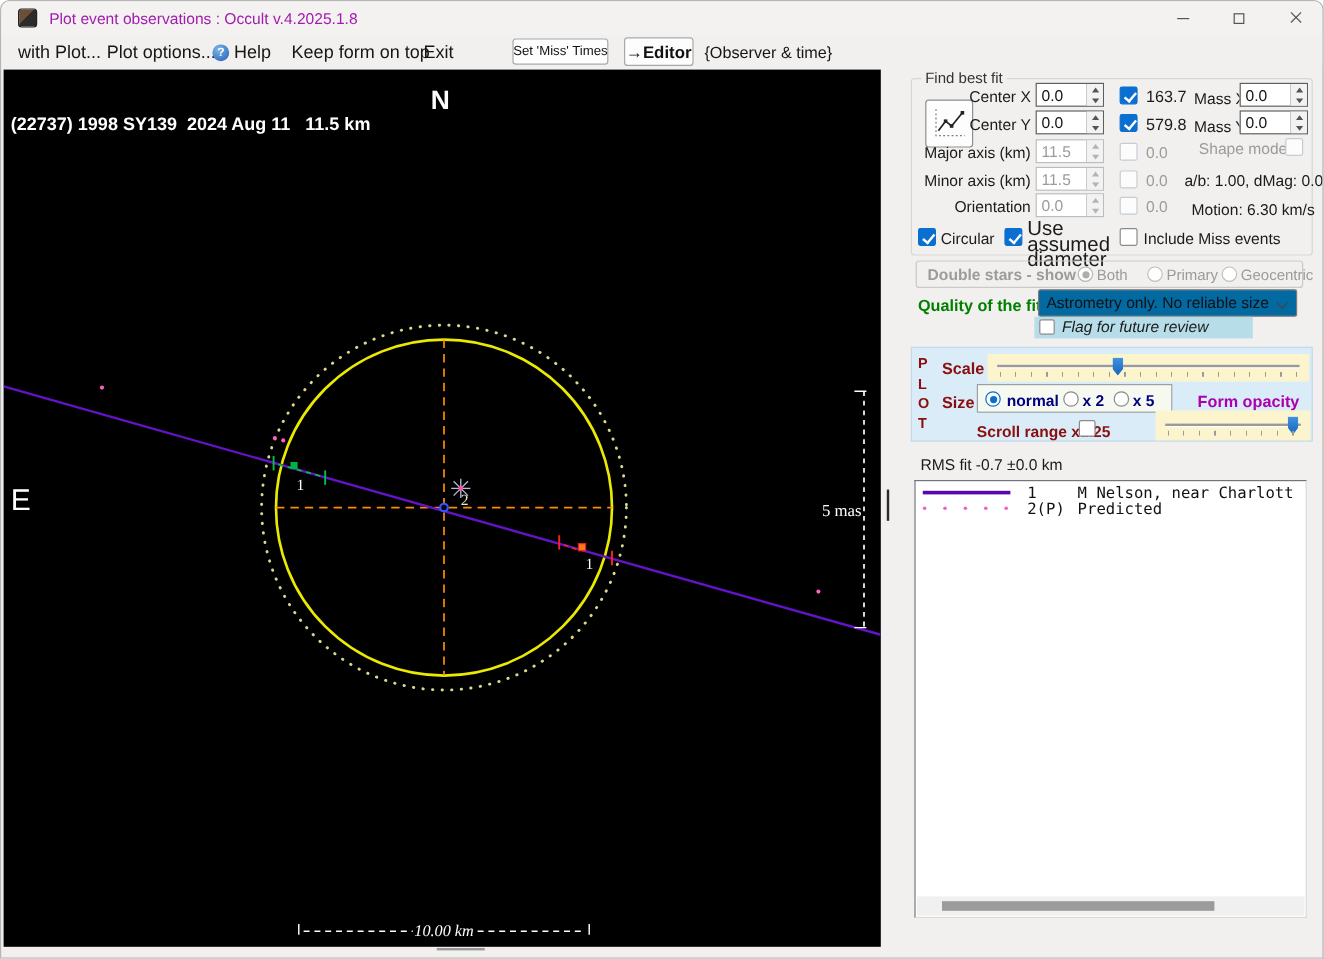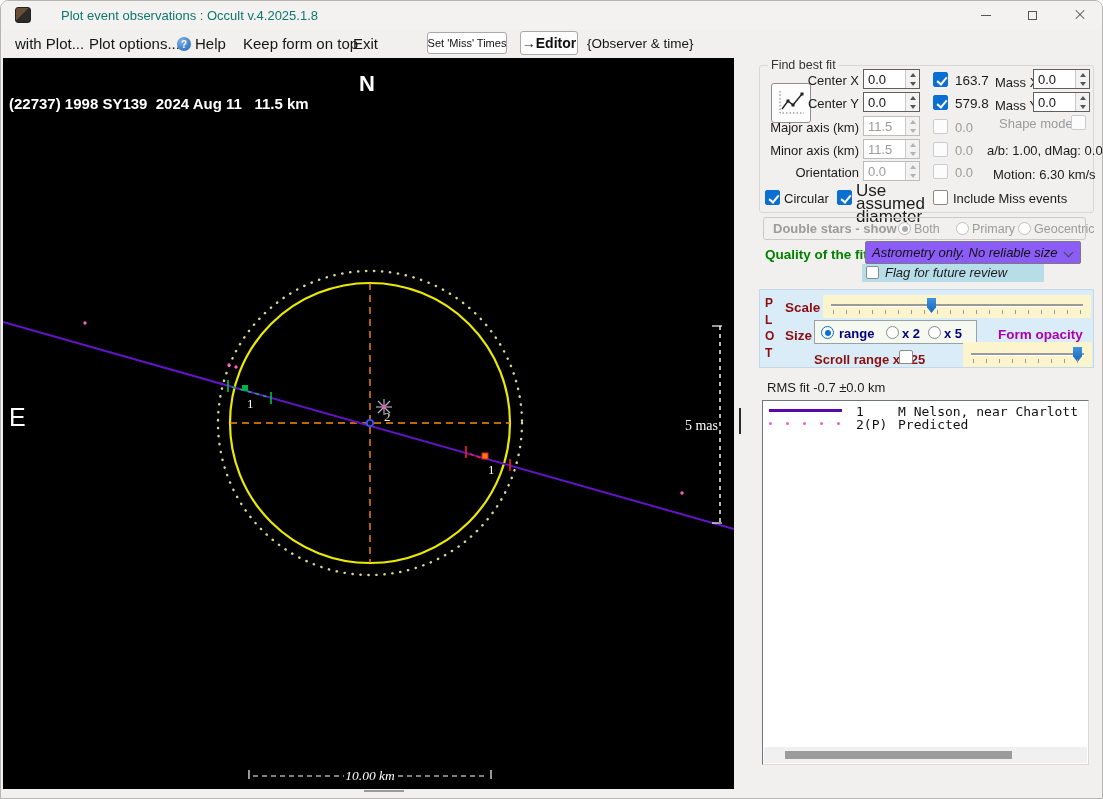--- a/index.html
+++ b/index.html
@@ -3,21 +3,21 @@
 <meta charset="utf-8">
 <style>
   html,body{margin:0;padding:0;background:#fff;}
   *{box-sizing:border-box;}
   .window{position:relative;width:1103px;height:799px;background:#f1f0ef;
     font-family:"Liberation Sans",sans-serif;overflow:hidden;border:1px solid #b5b5b5;border-radius:8px 8px 0 0;}
   
   .titlebar{position:absolute;left:0;top:0;width:100%;height:28px;background:#f3f2f1;}
   .app-icon{position:absolute;left:14px;top:6px;width:16px;height:16px;border-radius:3px;
     background:linear-gradient(135deg,#6b4f35 0 45%,#2b2b2b 45% 100%);border:1px solid #222;}
-  .title-text{position:absolute;left:40px;top:7px;font-size:13px;color:#0f766e;white-space:pre;margin-left:20px;}
+  .title-text{position:absolute;left:40px;top:7px;font-size:13px;color:#a21caf;white-space:pre;}
   .winbtn{position:absolute;top:0;width:46px;height:28px;display:flex;align-items:center;justify-content:center;}
   .glyph-min{width:10px;height:1px;background:#555;}
   .glyph-max{width:9px;height:9px;border:1px solid #555;}
   .glyph-close{position:relative;width:12px;height:12px;}
   .glyph-close i{position:absolute;left:0;top:5px;width:12px;height:1px;background:#555;}
   .glyph-close i:first-child{transform:rotate(45deg);} .glyph-close i:last-child{transform:rotate(-45deg);}
   
   .menubar{position:absolute;left:0;top:28px;width:100%;height:29px;background:#f1f0ef;}
   .menu-item{position:absolute;top:6px;font-size:15px;color:#161616;white-space:pre;cursor:default;}
   .help-icon{position:absolute;left:176px;top:8px;width:14px;height:14px;border-radius:50%;
@@ -50,21 +50,21 @@
   .cb{position:absolute;width:15px;height:15px;border:1px solid #8a8a8a;background:#fff;border-radius:2px;}
   .cb.checked{background:#0a6fd0;border-color:#0a6fd0;}
   .cb.checked::after{content:"";position:absolute;left:4.5px;top:1.5px;width:4px;height:8px;
     border:solid #fff;border-width:0 2px 2px 0;transform:rotate(40deg);}
   .cb.disabled{border-color:#c6ccd2;background:#fcfcfc;}
   .radio{position:absolute;width:13px;height:13px;border:1px solid #8a8a8a;border-radius:50%;background:#fff;}
   .radio.sel{border:1.5px solid #0a6fd0;}
   .radio.sel::after{content:"";position:absolute;left:2.5px;top:2.5px;width:6px;height:6px;border-radius:50%;background:#0a6fd0;}
   .radio.disabled{border-color:#bfbfbf;}
   .radio.disabled.sel{border-color:#b5b5b5;} .radio.disabled.sel::after{background:#adadad;}
-  .combo{position:absolute;background:#8b5cf6;border:1px solid #7a7a7a;border-radius:2px;font-style:italic;}
+  .combo{position:absolute;background:#0369a1;border:1px solid #7a7a7a;border-radius:2px;}
   .combo .ctext{position:absolute;left:6px;top:3px;font-size:13px;color:#111;white-space:pre;}
   .chevron{position:absolute;right:8px;top:7px;width:7px;height:7px;border:solid #444;border-width:0 0 1.6px 1.6px;transform:rotate(-45deg);}
   .slider{position:absolute;background:#fcf4cd;}
   .rail{position:absolute;left:8px;right:8px;height:2px;background:#9a9a9a;box-shadow:0 1px 0 #ffffff;}
   .thumb{position:absolute;width:9px;height:15px;background:linear-gradient(#3f94e0,#1565bd);
     clip-path:polygon(0 0,100% 0,100% 62%,50% 100%,0 62%);}
   .ticks{position:absolute;left:10px;right:8px;height:4px;
     background:repeating-linear-gradient(to right,#9a9a9a 0 1px,transparent 1px 13px);}
   .maroon{color:#8b0e0e;font-weight:bold;}
   .navy{color:#000080;font-weight:bold;}
@@ -334,21 +334,21 @@
     <div class="vplot">PLOT</div>
     <div class="flabel maroon" style="left:25px;top:10px;font-size:13.5px;">Scale</div>
     <div class="slider" style="left:63px;top:5px;width:268px;height:23px;">
       <div class="rail" style="top:9px;"></div>
       <div class="thumb" style="left:104px;top:3px;"></div>
       <div class="ticks" style="top:15px;"></div>
     </div>
     <div class="flabel maroon" style="left:25px;top:38px;font-size:13.5px;">Size</div>
     <div style="position:absolute;left:54px;top:30px;width:163px;height:24px;background:#f6f9f0;border:1px solid #9aa0a8;">
       <div class="radio sel" style="left:6px;top:5px;"></div>
-      <div class="flabel navy" style="left:24px;top:5px;">range</div>
+      <div class="flabel navy" style="left:24px;top:5px;">normal</div>
       <div class="radio" style="left:71px;top:5px;"></div>
       <div class="flabel navy" style="left:87px;top:5px;">x 2</div>
       <div class="radio" style="left:113px;top:5px;"></div>
       <div class="flabel navy" style="left:129px;top:5px;">x 5</div>
     </div>
     <div class="flabel" style="left:238px;top:37px;font-size:13.5px;font-weight:bold;color:#aa00ad;">Form opacity</div>
     <div class="flabel maroon" style="left:25px;top:62px;margin-left:29px;">Scroll range x1.25</div>
     <div class="cb" style="left:139px;top:60px;width:14px;height:14px;"></div>
     <div class="slider" style="left:203px;top:52px;width:129px;height:25px;">
       <div class="rail" style="top:11px;"></div>

